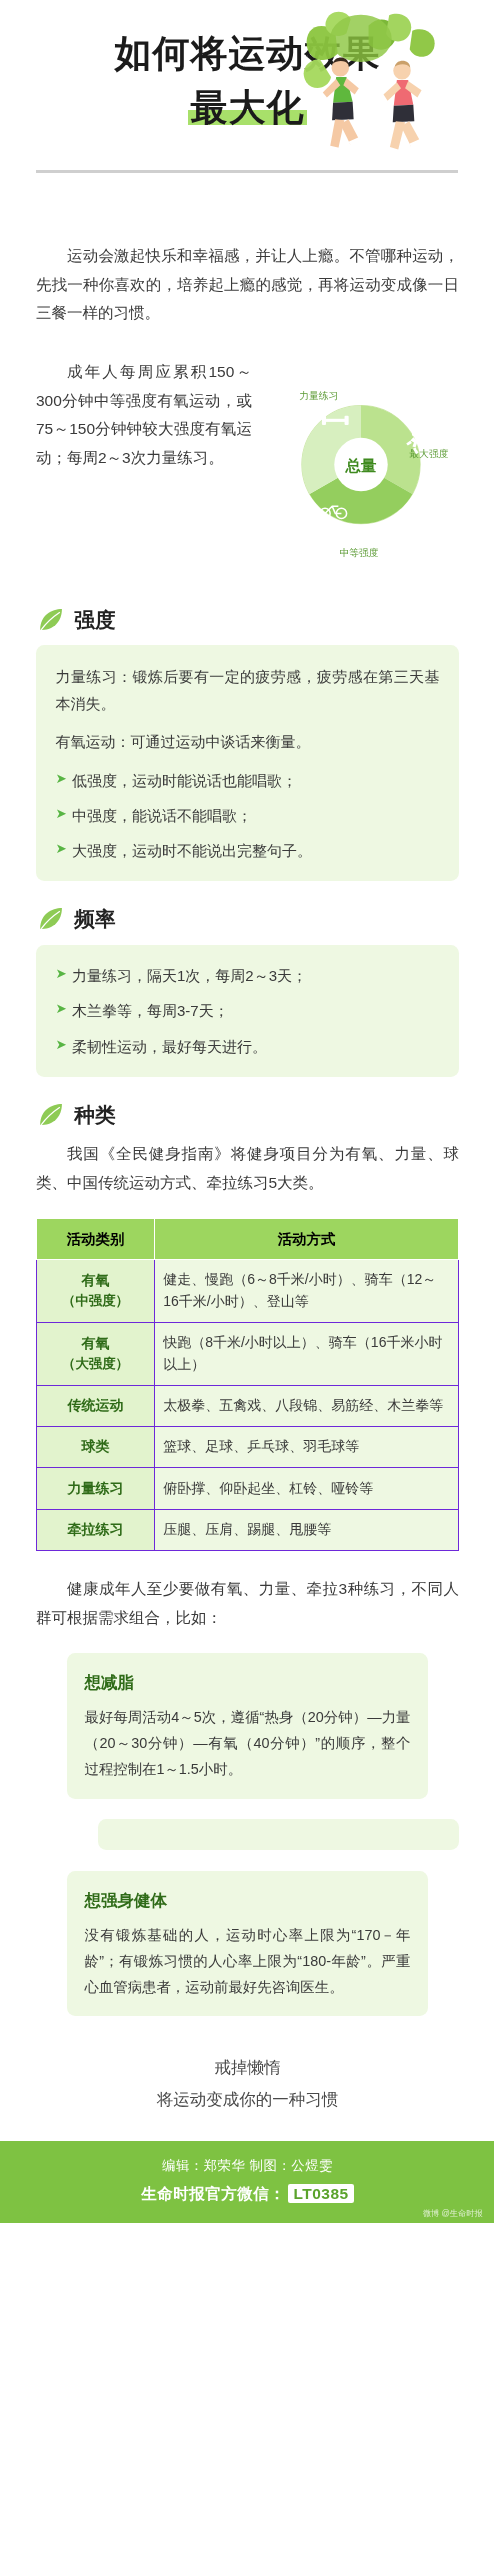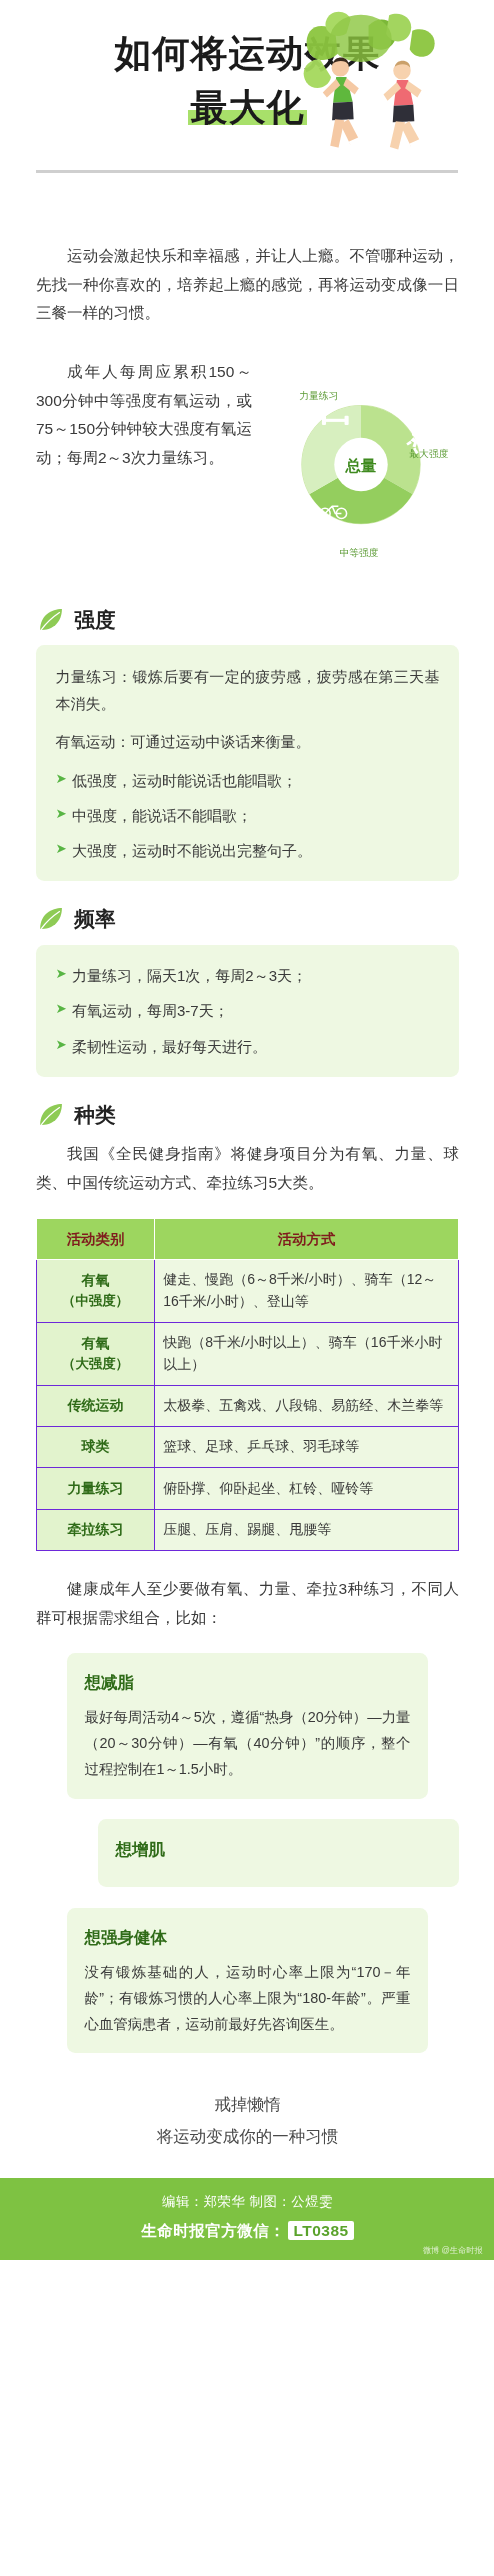--- a/index.html
+++ b/index.html
@@ -156,21 +156,21 @@
 
   
   .tbl {
     margin: 3.1px 36px 24px 36px;
     border-collapse: collapse;
     width: calc(100% - 72px);
     font-size: 14px;
   }
   .tbl th {
     background: #9dd65f;
-    color: #7f1d1d;
+    color: #000000;
     font-weight: bold;
     padding: 10.3px 5.2px;
     text-align: center;
     font-size: 14.4px;
     border: 1px solid #ffffff;
   }
   .tbl td {
     background: #eef8e2;
     padding: 9.3px 8.2px;
     vertical-align: middle;
@@ -369,21 +369,21 @@
     </svg>
     <span class="sec-title"><span class="sec-title-inner">频率</span></span>
   </div>
   <div class="card">
     <div class="bullet-row">
       <span class="chev">➤</span>
       <span class="bullet-text">力量练习，隔天1次，每周2～3天；</span>
     </div>
     <div class="bullet-row">
       <span class="chev">➤</span>
-      <span class="bullet-text">有氧运动，每周3-7天；</span>
+      <span class="bullet-text">木兰拳等，每周3-7天；</span>
     </div>
     <div class="bullet-row">
       <span class="chev">➤</span>
       <span class="bullet-text">柔韧性运动，最好每天进行。</span>
     </div>
   </div>
 
   <div class="sec-head">
     <svg class="leaf" viewBox="0 0 54 54">
       <path d="M8 46 C8 18 30 6 50 6 C50 30 34 48 8 46 Z" fill="#8ecb55"></path>
@@ -435,21 +435,20 @@
   </table>
 
   <p class="para">健康成年人至少要做有氧、力量、牵拉3种练习，不同人群可根据需求组合，比如：</p>
 
   <div class="tip indent-1">
     <div class="tip-title">想减脂</div>
     <p>最好每周活动4～5次，遵循“热身（20分钟）—力量（20～30分钟）—有氧（40分钟）”的顺序，整个过程控制在1～1.5小时。</p>
   </div>
 
   <div class="tip indent-2">
-    <div class="tip-title">想增肌</div>
   </div>
 
   <div class="tip indent-1">
     <div class="tip-title">想强身健体</div>
     <p>没有锻炼基础的人，运动时心率上限为“170－年龄”；有锻炼习惯的人心率上限为“180-年龄”。严重心血管病患者，运动前最好先咨询医生。</p>
   </div>
 
   <div class="closing">
     <div>戒掉懒惰</div>
     <div>将运动变成你的一种习惯</div>

